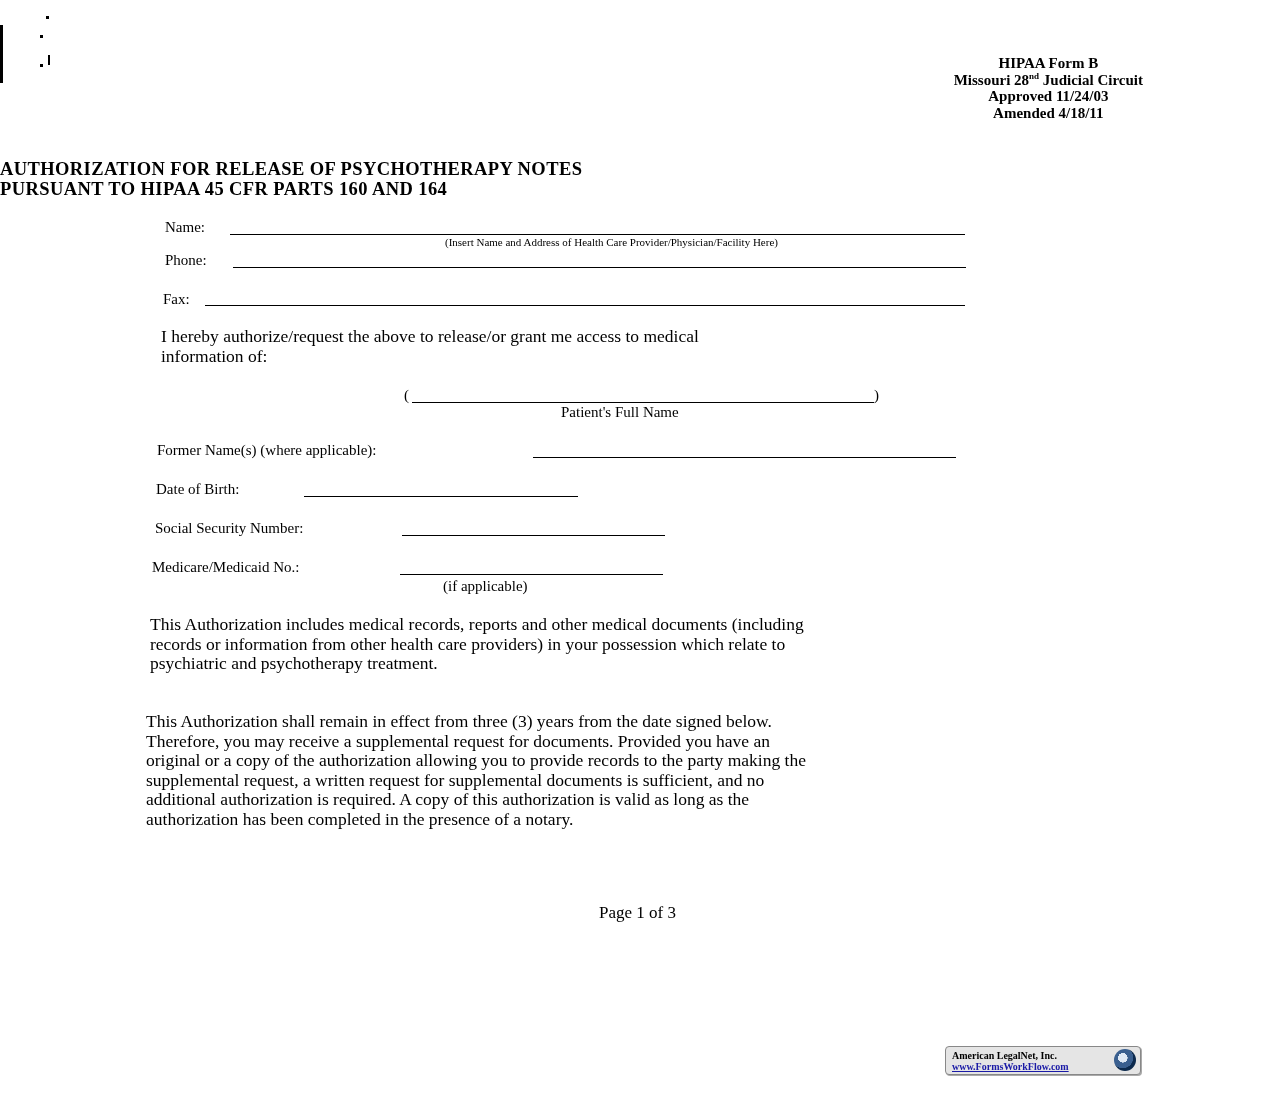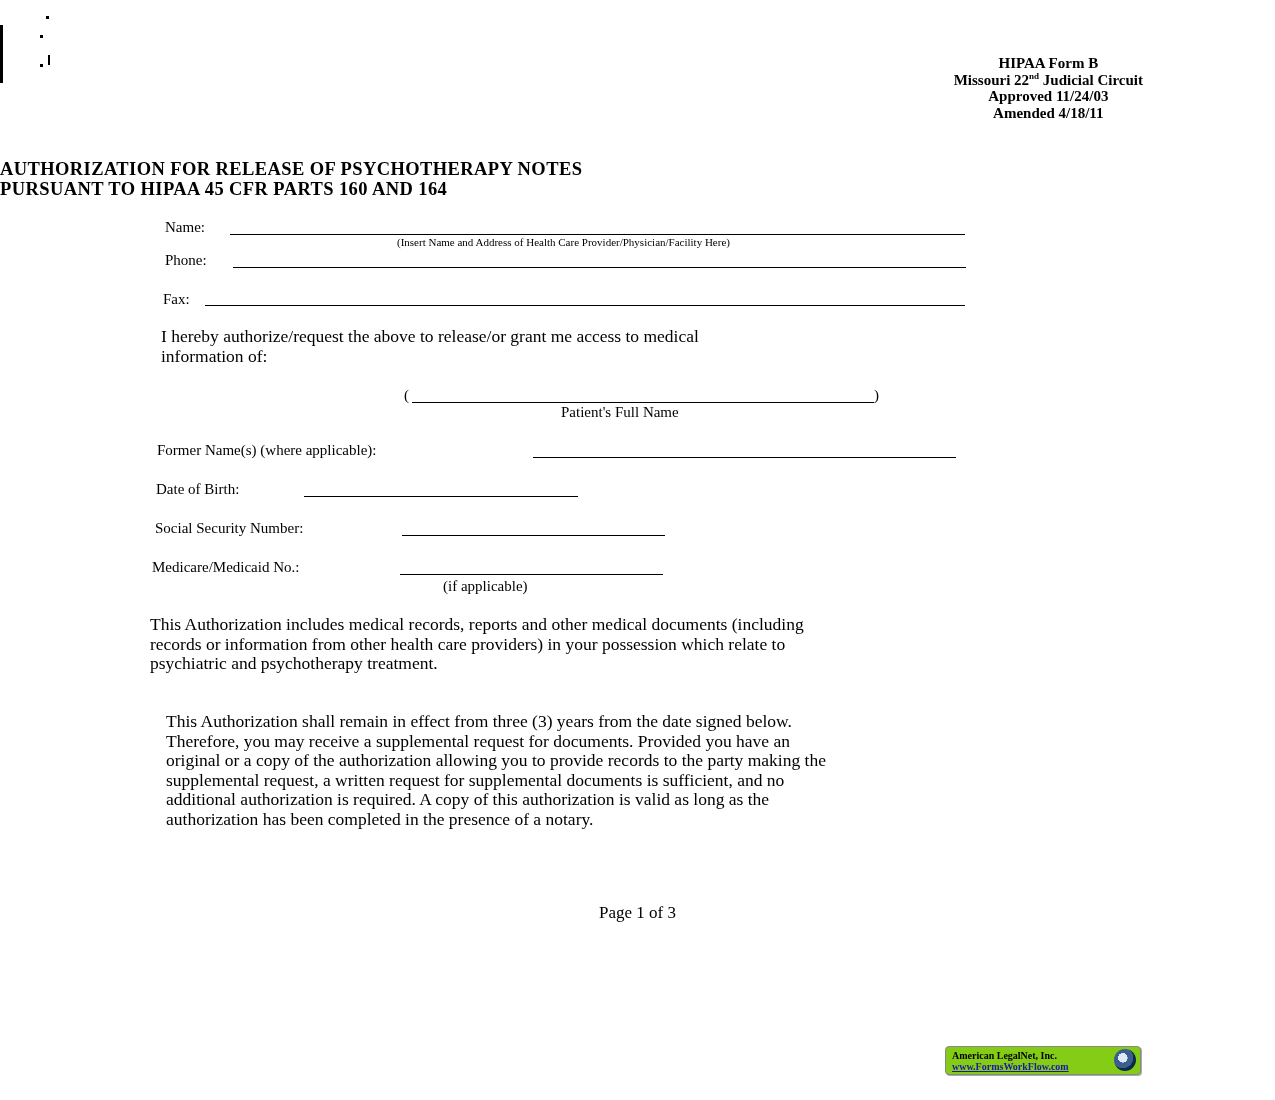--- a/index.html
+++ b/index.html
@@ -6,41 +6,41 @@
   body { width: 1275px; height: 1100px; position: relative; overflow: hidden;
          font-family: "Liberation Serif", "DejaVu Serif", serif; color: #000; }
   .abs { position: absolute; }
   .scanbar { left: 0; top: 25px; width: 3px; height: 58px; background: #000; }
   .speck { background: #000; width: 3px; height: 3px; }
   .hdr { right: 132px; top: 55px; text-align: center; font-weight: bold; font-size: 15px; line-height: 16.5px; }
   .hdr sup { font-size: 9px; vertical-align: super; line-height: 0; }
   .title { left: 0; width: 1275px; top: 159px; text-align: left; font-weight: bold; font-size: 18.5px; line-height: 20px; letter-spacing: 0.4px; }
   .lbl { font-size: 15px; line-height: 20px; white-space: nowrap; }
   .line { border-bottom: 1px solid #000; height: 0; }
-  .small { font-size: 11px; white-space: nowrap; }
+  .small { font-size: 11px; white-space: nowrap; margin-left: 48px; }
   .para { font-size: 17.5px; line-height: 19.5px; white-space: nowrap; }
   .footer { left: 0; width: 1275px; top: 903px; text-align: center; font-size: 17px; }
-  .logo { left: 945px; top: 1046px; width: 194px; height: 27px; border: 1px solid #888; border-radius: 4px; box-shadow: 1px 1px 0 #aaa; background: #84cc16; }
+  .logo { left: 945px; top: 1046px; width: 194px; height: 27px; border: 1px solid #888; border-radius: 4px; box-shadow: 1px 1px 0 #aaa; background: #e5e5e5; }
   .logo .co { position: absolute; left: 6px; top: 3px; font-size: 10px; font-weight: bold; line-height: 11px; }
   .logo .url { position: absolute; left: 6px; top: 14px; font-size: 10px; font-weight: bold; color: #1a1aa6; text-decoration: underline; line-height: 11px; }
   .logo .globe { position: absolute; right: 4px; top: 2px; width: 22px; height: 22px; border-radius: 50%;
                  background: radial-gradient(circle at 40% 40%, #dfe9f5 0 25%, #3a5f8f 26% 55%, #0d2a4d 56% 100%); }
 </style>
 </head>
 <body>
 
 <div class="abs scanbar"></div>
 <div class="abs speck" style="left:46px;top:16px;"></div>
 <div class="abs speck" style="left:40px;top:35px;"></div>
 <div class="abs speck" style="left:48px;top:55px;width:2px;height:10px;"></div>
 <div class="abs speck" style="left:40px;top:64px;"></div>
 
 <div class="abs hdr">
   <div>HIPAA Form B</div>
-  <div><span>Missouri 22</span><sup>nd</sup><span> Judicial Circuit</span></div>
+  <div><span>Missouri 28</span><sup>nd</sup><span> Judicial Circuit</span></div>
   <div>Approved 11/24/03</div>
   <div>Amended 4/18/11</div>
 </div>
 
 <div class="abs title">
   <div>AUTHORIZATION FOR RELEASE OF PSYCHOTHERAPY NOTES</div>
   <div>PURSUANT TO HIPAA 45 CFR PARTS 160 AND 164</div>
 </div>
 
 <div class="abs lbl" style="left:165px;top:217px;">Name:</div>
@@ -75,21 +75,21 @@
 <div class="abs lbl" style="left:152px;top:557px;">Medicare/Medicaid No.:</div>
 <div class="abs line" style="left:400px;top:574px;width:263px;"></div>
 <div class="abs lbl" style="left:443px;top:576px;">(if applicable)</div>
 
 <div class="abs para" style="left:150px;top:615px;">
   <div>This Authorization includes medical records, reports and other medical documents (including</div>
   <div>records or information from other health care providers) in your possession which relate to</div>
   <div>psychiatric and psychotherapy treatment.</div>
 </div>
 
-<div class="abs para" style="left:146px;top:712px;margin-left:20px;">
+<div class="abs para" style="left:146px;top:712px;">
   <div>This Authorization shall remain in effect from three (3) years from the date signed below.</div>
   <div>Therefore, you may receive a supplemental request for documents.  Provided you have an</div>
   <div>original or a copy of the authorization allowing you to provide records to the party making the</div>
   <div>supplemental request, a written request for supplemental documents is sufficient, and no</div>
   <div>additional authorization is required.  A copy of this authorization is valid as long as the</div>
   <div>authorization has been completed in the presence of a notary.</div>
 </div>
 
 <div class="abs footer">Page 1 of 3</div>
 

